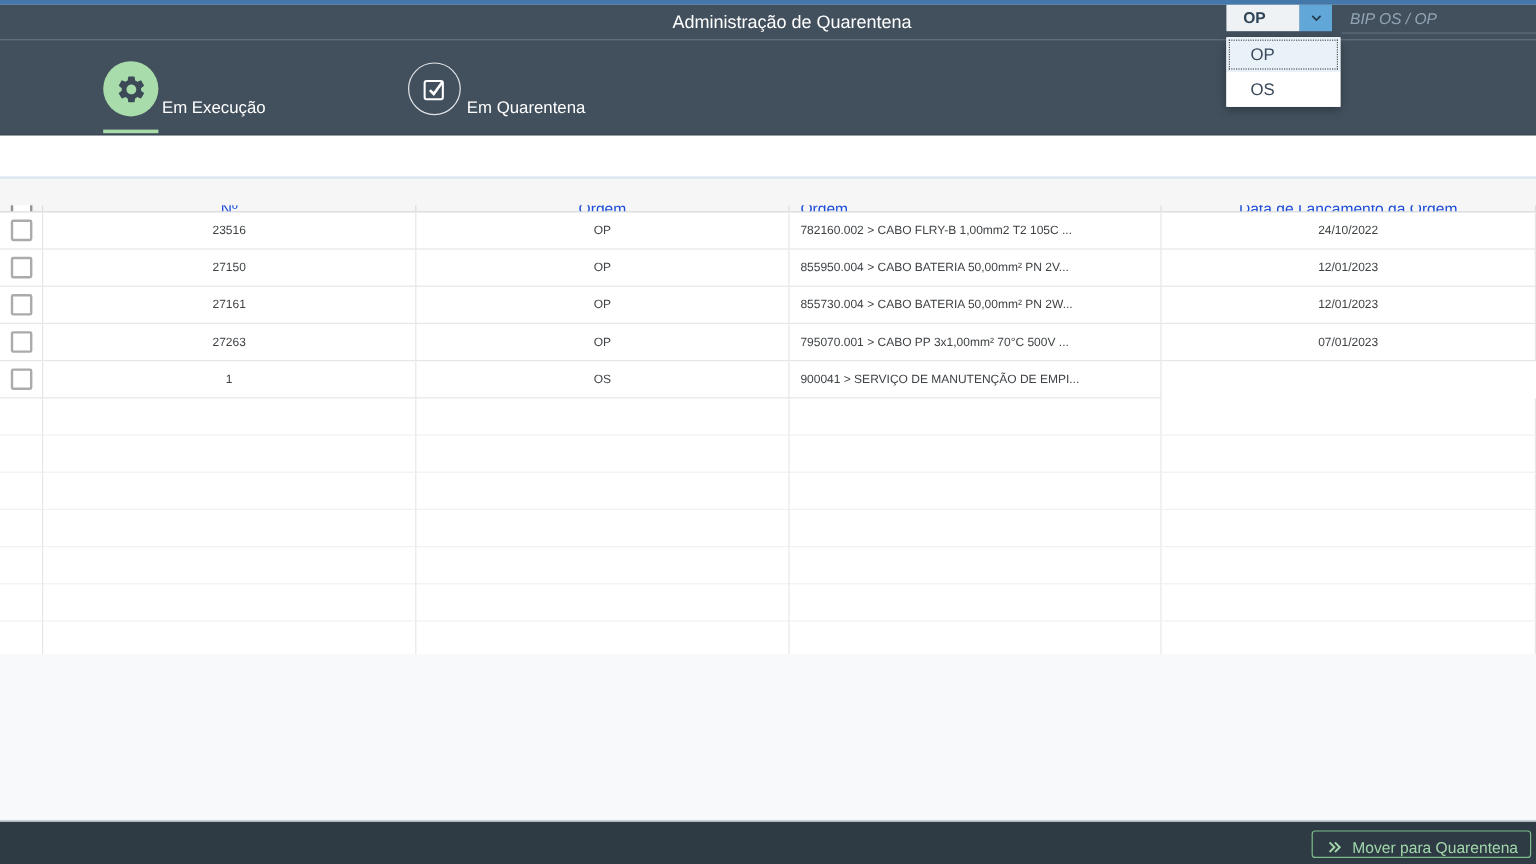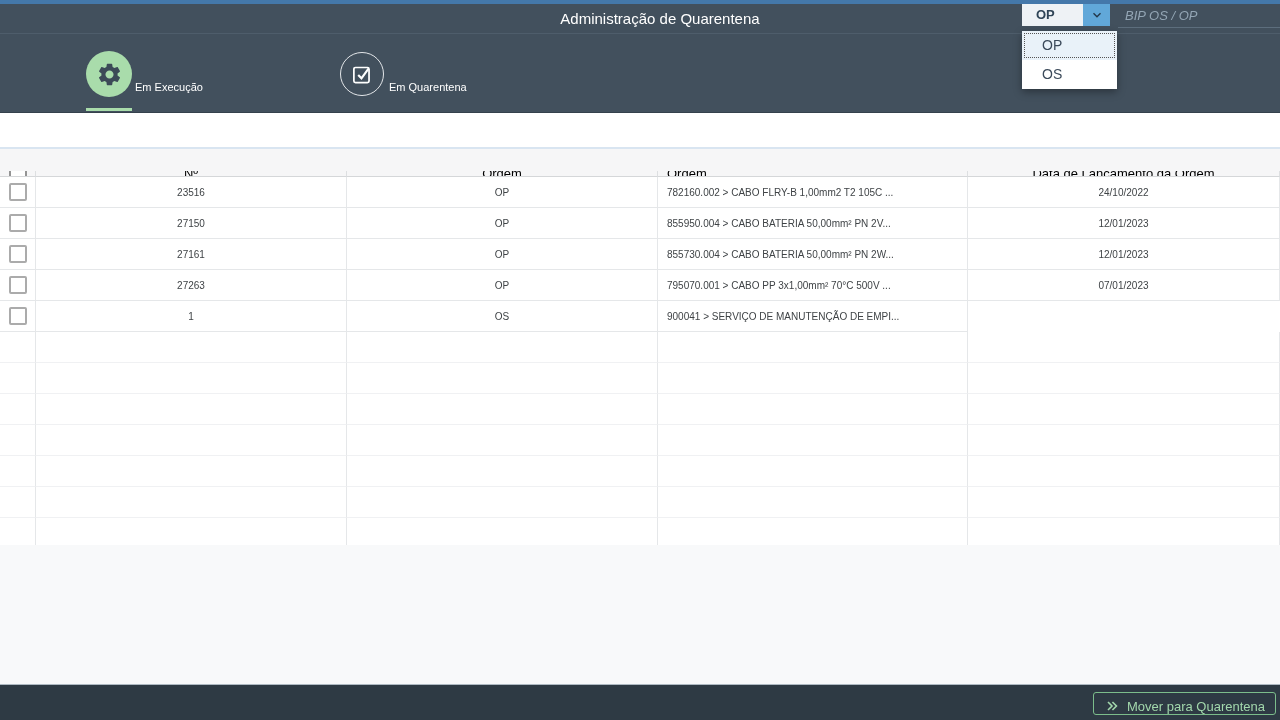--- a/index.html
+++ b/index.html
@@ -43,37 +43,37 @@
   .tab-bar { position:absolute; top:33px; left:0; width:1280px; height:80px;
              background:var(--header-bg,#42505d); border-top:1px solid #4e5d6b;
              border-bottom:1px solid #35414c; }
   .tab { position:absolute; top:0; height:100%; cursor:pointer; }
   .icon-circle { position:absolute; border-radius:50%; display:flex;
                  align-items:center; justify-content:center; }
   .circle-green { left:46px; top:17px; width:46px; height:46px;
                   background:var(--accent-green,#a9dcab); }
   .circle-outline { left:170px; top:18px; width:44px; height:44px;
                     border:1.5px solid #e3e6e9; background:transparent; }
-  .tab-label { position:absolute; top:47px; color:#ffffff; font-size:11px; white-space:nowrap; }
+  .tab-label { position:absolute; top:47px; color:#ffffff; font-size:14px; white-space:nowrap; }
   .tab-label.l1 { left:95px; }
   .tab-label.l2 { left:219px; }
   .tab-underline { position:absolute; left:46px; top:74px; width:46px; height:3px;
                    background:var(--accent-green,#a9dcab); }
 
   
   .pre-table { position:absolute; top:113px; left:0; width:1280px; height:34px; background:#ffffff; }
 
   
   .table-wrap { position:absolute; top:147px; left:0; width:1280px; height:398px;
                 background:#ffffff; border-top:2px solid #d9e5f1; overflow:hidden; }
   .trow, .thead-row { display:grid; grid-template-columns:36px 311px 311px 310px 312px; }
   .thead-row { height:28px; background:#f6f6f7; }
   .thead-row .th { border-right:1px solid #dddfe1; border-bottom:1px solid #d5d7d9;
                    display:flex; align-items:center; justify-content:center;
-                   font-size:13px; color:#000000; overflow:hidden; white-space:nowrap;margin-top:22px; }
+                   font-size:13px; color:#1d4ed8; overflow:hidden; white-space:nowrap;margin-top:22px; }
   .thead-row .th.c-item { justify-content:flex-start; padding-left:9px; }
   .trow { height:31px; background:#ffffff; }
   .trow .td { border-right:1px solid #e5e7e9; border-bottom:1px solid #e5e7e9;
               display:flex; align-items:center; justify-content:center;
               font-size:10px; color:#3f4346; overflow:hidden; white-space:nowrap; }
   .trow .td.c-item { justify-content:flex-start; padding-left:9px; }
   .trow.empty .td { border-bottom:1px solid #f0f1f3; }
 
   .cbx { width:18px; height:18px; border:2px solid #ababab; border-radius:2px;
          background:#ffffff; cursor:pointer; }

